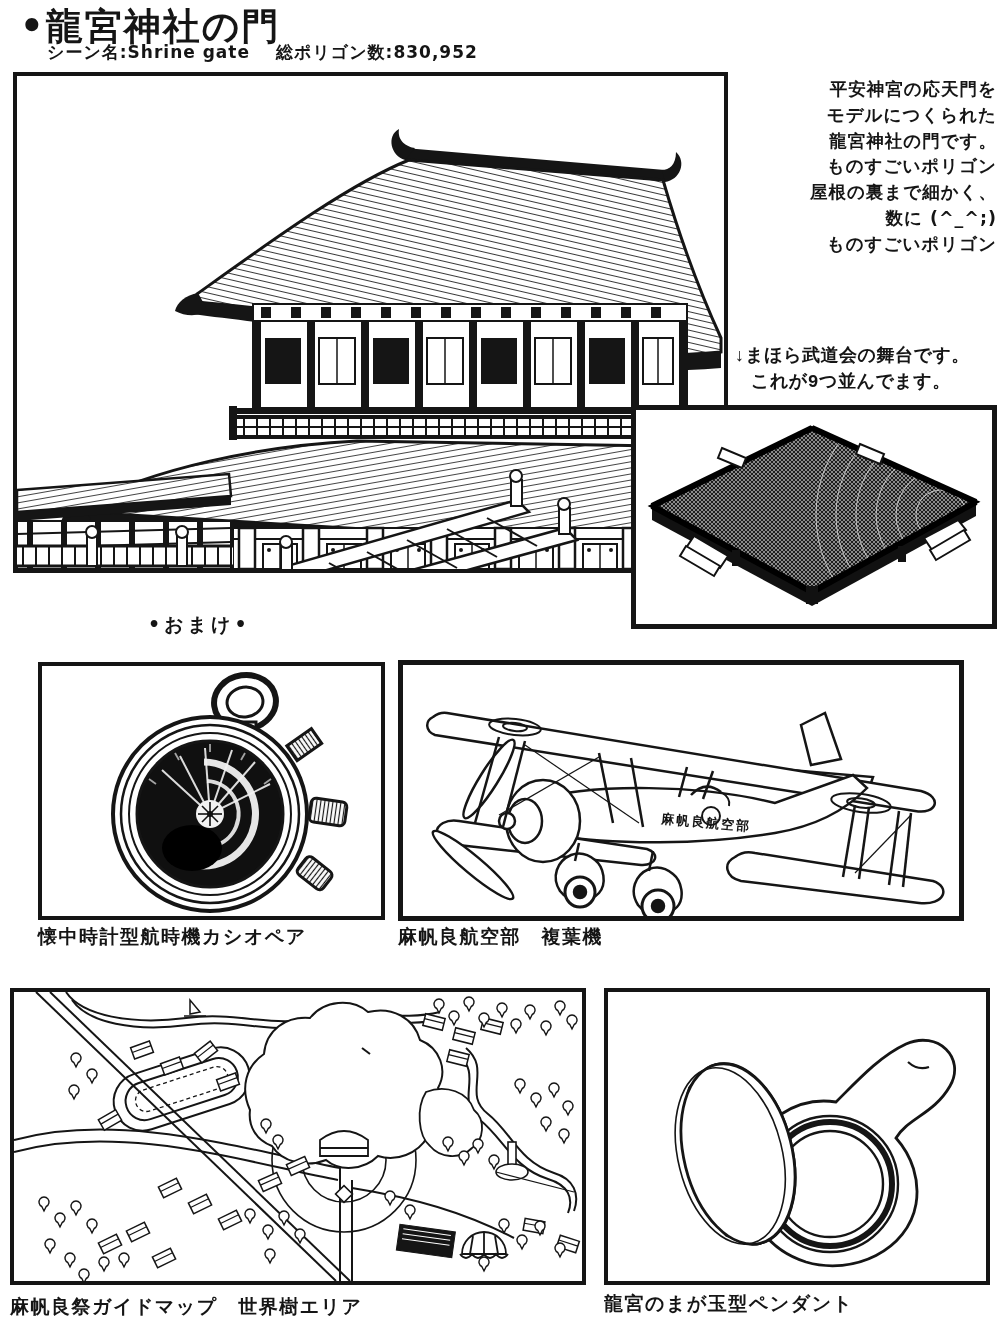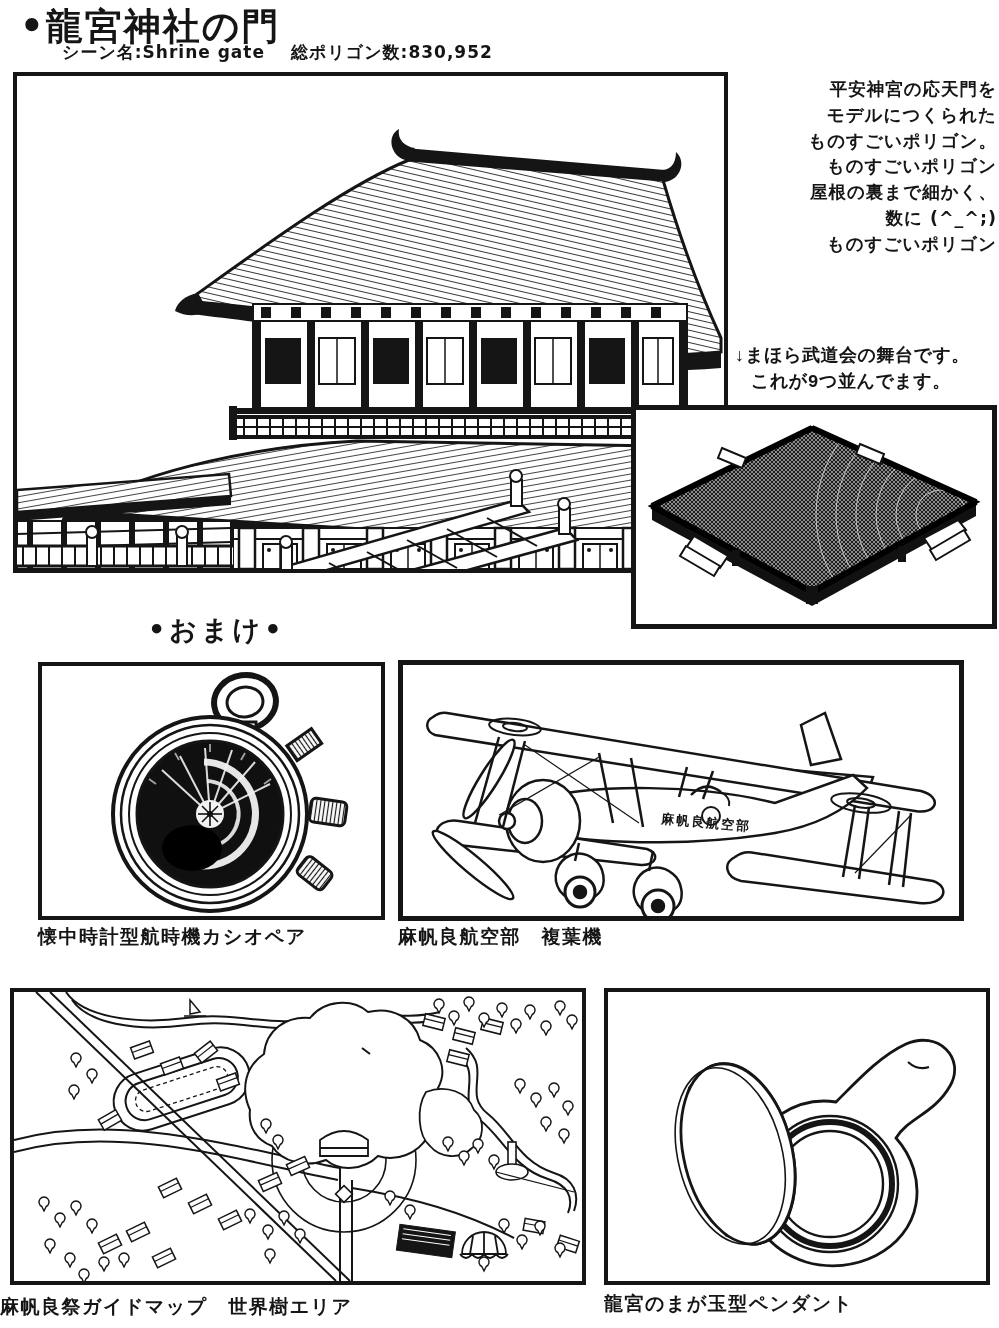--- a/index.html
+++ b/index.html
@@ -2,37 +2,37 @@
 <html><head>
 <meta charset="utf-8">
 <style>
   html,body{margin:0;padding:0;background:#e8e8e8;}
   *{box-sizing:border-box;}
   #page{position:relative;width:999px;height:1328px;background:#ffffff;overflow:hidden;
         font-family:"DejaVu Sans",sans-serif;color:#151515;}
   .abs{position:absolute;}
   .jp{font-weight:700;color:#151515;}
   #title{left:20px;top:2px;font-size:37px;letter-spacing:2px;}
-  #subtitle{left:62px;top:41px;font-size:17px;letter-spacing:1px;white-space:nowrap;}
+  #subtitle{left:47px;top:41px;font-size:17px;letter-spacing:1px;white-space:nowrap;}
   #subtitle .gap{display:inline-block;width:26px;}
   .frame{background:#fff;border:4px solid #151515;}
   #main-frame{left:13px;top:72px;width:715px;height:501px;}
   #desc{left:759px;top:77px;width:238px;font-size:17.5px;line-height:25.8px;letter-spacing:1px;text-align:right;}
   #stage-note{left:734px;top:343px;font-size:18px;line-height:26px;letter-spacing:0.5px;white-space:nowrap;font-family:Liberation Mono, monospace;}
   #stage-note .l2{padding-left:17px;}
   #stage-frame{left:631px;top:405px;width:366px;height:224px;border-width:5px;z-index:5;}
-  #omake{left:148px;top:612px;font-size:27px;letter-spacing:4px;}
+  #omake{left:148px;top:612px;font-size:19px;letter-spacing:4px;}
   #watch-frame{left:38px;top:662px;width:347px;height:258px;}
   #plane-frame{left:398px;top:660px;width:566px;height:261px;border-width:5px;}
   #map-frame{left:10px;top:988px;width:576px;height:297px;}
   #pendant-frame{left:604px;top:988px;width:386px;height:297px;}
   .cap{font-size:19px;font-weight:700;letter-spacing:1.5px;text-align:left;white-space:nowrap;}
   #watch-cap{left:38px;top:924px;width:347px;}
   #plane-cap{left:398px;top:924px;width:566px;}
-  #map-cap{left:0;top:1294px;width:576px;}
+  #map-cap{left:10px;top:1294px;width:576px;}
   #pendant-cap{left:604px;top:1291px;width:386px;}
   svg{display:block;}
 </style>
 </head>
 <body>
 
 <div id="page">
 
   <div class="abs jp" id="title">•龍宮神社の門</div>
   <div class="abs jp" id="subtitle">
@@ -207,21 +207,21 @@
         <circle cx="269" cy="466" r="6" fill="#fff" stroke="#151515" stroke-width="2"></circle>
         <rect x="542" y="432" width="11" height="26" fill="#fff" stroke="#151515" stroke-width="2"></rect>
         <circle cx="547" cy="428" r="6" fill="#fff" stroke="#151515" stroke-width="2"></circle>
       </g>
     </svg>
   </div>
 
   <div class="abs jp" id="desc">
     <div>平安神宮の応天門を</div>
     <div>モデルにつくられた</div>
-    <div>ものすごいポリゴン。</div>
+    <div>龍宮神社の門です。</div>
     <div>ものすごいポリゴン</div>
     <div>屋根の裏まで細かく、</div>
     <div>数に (^_^;)</div>
     <div>ものすごいポリゴン</div>
   </div>
 
   <div class="abs jp" id="stage-note">
     <div>↓まほら武道会の舞台です。</div>
     <div class="l2">これが9つ並んでます。</div>
   </div>

